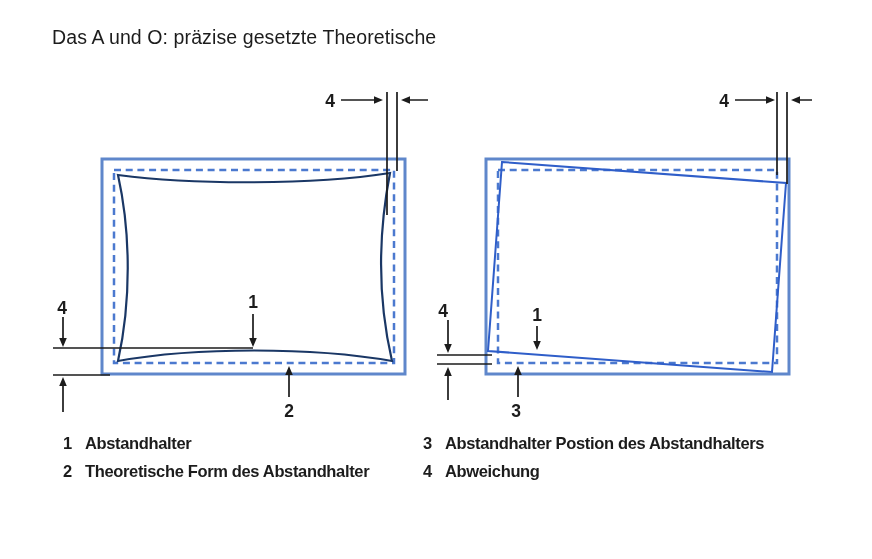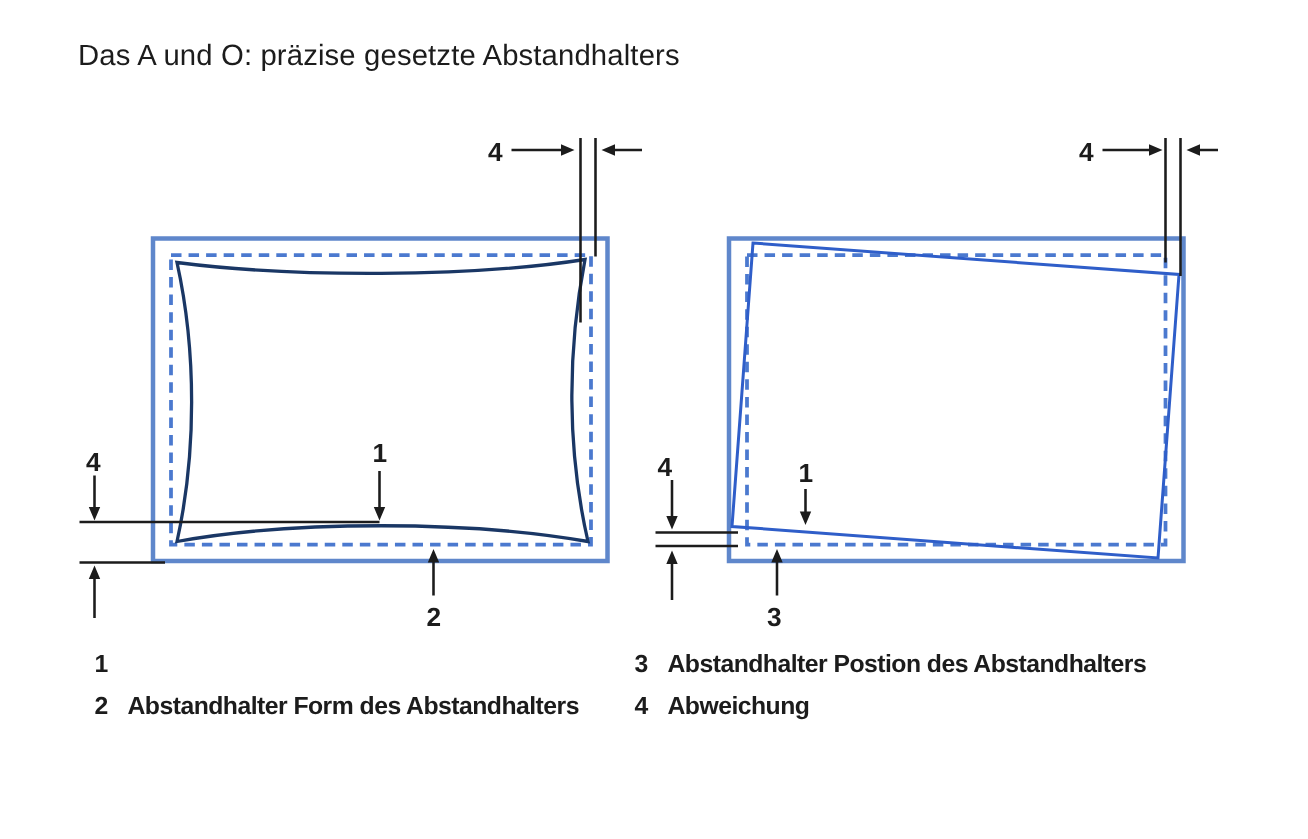--- a/index.html
+++ b/index.html
@@ -80,21 +80,21 @@
     letter-spacing: -0.35px;
     white-space: nowrap;
   }
   .legend-num { width: 22px; flex: 0 0 22px; }
 </style>
 </head>
 <body>
 
 <div class="page">
 
-  <h1 class="title">Das A und O: präzise gesetzte Abstandhalters</h1>
+  <h1 class="title">Das A und O: präzise gesetzte Theoretische</h1>
 
   <svg class="canvas" viewBox="0 0 872 559">
 
     <g>
       <rect class="outer-frame" x="102" y="159" width="303" height="215"></rect>
       <rect class="dashed-frame" x="114" y="170" width="280" height="193"></rect>
       <path class="spacer-actual" d="M 118 175 C 195 185, 313 185, 390 173 C 378 235, 378 300, 392 361 C 312 347, 196 347, 118 361 C 131 302, 131 234, 118 175 Z"></path>
       <path class="dim-line" d="M341 100 H375 M409 100 H428 M387 92 V215 M397 92 V171 M63 317 V339 M53 348 H253 M53 375 H110 M63 385 V412 M253 314 V339 M289 397 V374"></path>
       <path class="arrowheads" d="M383 100 L374 96.2 L374 103.8 Z
                M401 100 L410 96.2 L410 103.8 Z
@@ -123,24 +123,25 @@
       <text class="num" x="443" y="317">4</text>
       <text class="num" x="537" y="321">1</text>
       <text class="num" x="516" y="417">3</text>
     </g>
   </svg>
 
   <div class="legend">
     <div class="legend-col left">
       <div class="legend-row">
         <span class="legend-num">1</span>
+        <span class="legend-label">Abstandhalter</span>
       </div>
       <div class="legend-row">
         <span class="legend-num">2</span>
-        <span class="legend-label">Abstandhalter Form des Abstandhalters</span>
+        <span class="legend-label">Theoretische Form des Abstandhalter</span>
       </div>
     </div>
     <div class="legend-col right">
       <div class="legend-row">
         <span class="legend-num">3</span>
         <span class="legend-label">Abstandhalter Postion des Abstandhalters</span>
       </div>
       <div class="legend-row">
         <span class="legend-num">4</span>
         <span class="legend-label">Abweichung</span>

